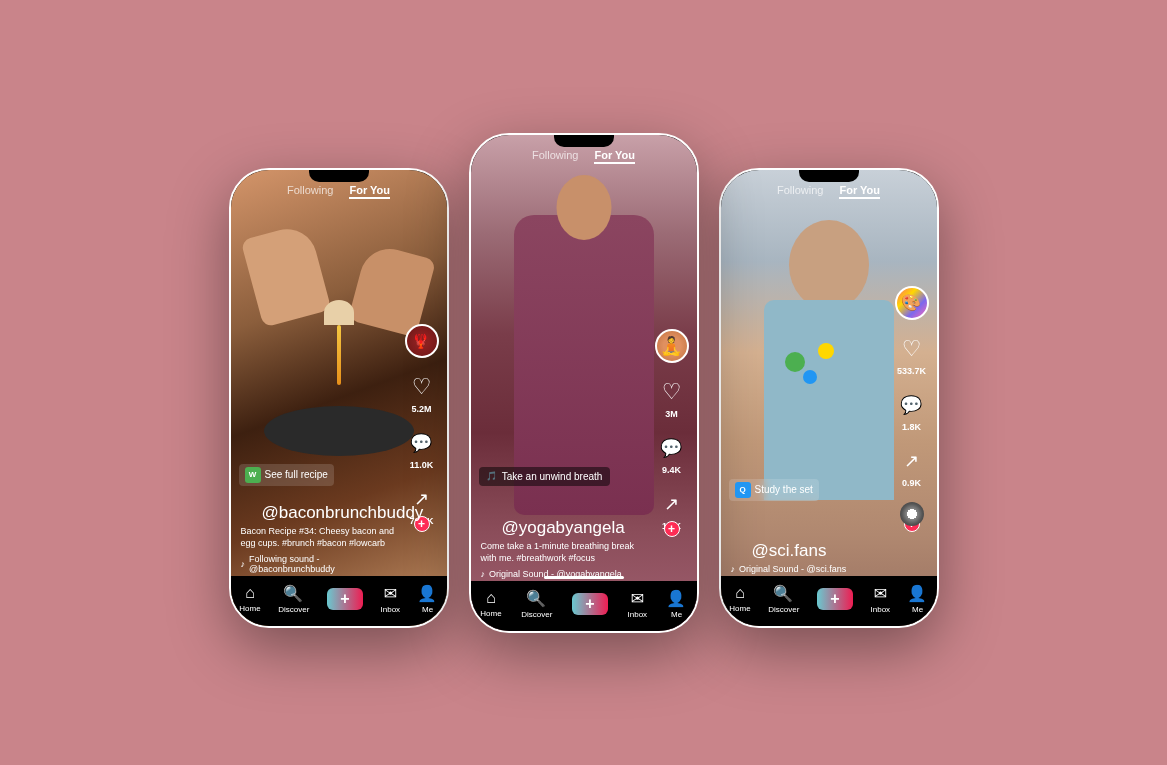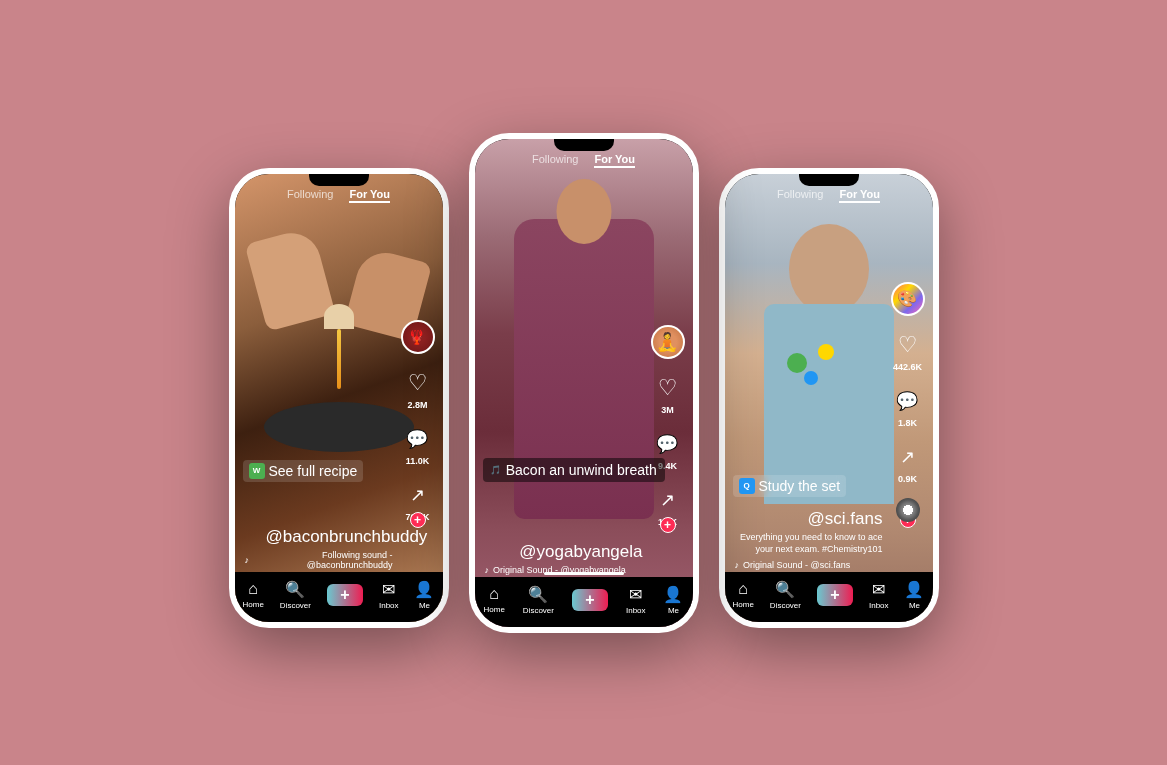--- a/index.html
+++ b/index.html
@@ -22,22 +22,21 @@
       position: relative;
     }
 
     
     .phone {
       border-radius: 40px;
       overflow: hidden;
       position: relative;
       background: #000;
       box-shadow: 0 20px 60px rgba(0,0,0,0.4);
-      border: 6px solid #ffffff;
-      text-align: right;
+      border: 2px solid #ffffff;
     }
 
     .phone-left {
       width: 220px;
       height: 460px;
       margin-top: 30px;
     }
 
     .phone-center {
       width: 230px;
@@ -291,21 +290,21 @@
       display: flex;
       align-items: center;
       justify-content: center;
       color: #fff;
       font-size: 8px;
       font-weight: bold;
     }
 
     .badge-text {
       color: #fff;
-      font-size: 14px;
+      font-size: 10px;
       font-weight: 500;
     }
 
     .study-badge {
       position: absolute;
       left: 8px;
       bottom: 125px;
       background: rgba(255,255,255,0.15);
       border-radius: 4px;
       padding: 3px 6px;
@@ -551,39 +550,40 @@
 
     <div class="action-buttons">
       <div class="action-item">
         <div class="avatar-btn" style="background: radial-gradient(circle, #8b2020 30%, #6b1515 100%);">
           <span style="color:#fff; font-size:14px; display:flex; align-items:center; justify-content:center; height:100%;">🦞</span>
         </div>
         <div class="avatar-plus">+</div>
       </div>
       <div class="action-item">
         <div class="action-icon heart-icon">♡</div>
-        <span class="action-count">2.8M</span>
+        <span class="action-count">5.2M</span>
       </div>
       <div class="action-item">
         <div class="action-icon comment-icon">💬</div>
         <span class="action-count">11.0K</span>
       </div>
       <div class="action-item">
         <div class="action-icon share-icon">↗</div>
         <span class="action-count">76.1K</span>
       </div>
     </div>
 
     <div class="recipe-badge">
       <div class="badge-icon">W</div>
       <span class="badge-text">See full recipe</span>
     </div>
 
     <div class="bottom-info">
       <div class="username">@baconbrunchbuddy</div>
+      <div class="description">Bacon Recipe #34: Cheesy bacon and egg cups. #brunch #bacon #lowcarb</div>
       <div class="sound-info">
         <span>♪</span>
         <span>Following sound - @baconbrunchbuddy</span>
       </div>
     </div>
 
     <div class="bottom-nav">
       <div class="bottom-nav-item active">
         <span class="nav-icon">⌂</span>
         <span class="bottom-nav-label">Home</span>
@@ -633,25 +633,26 @@
         <span class="action-count">9.4K</span>
       </div>
       <div class="action-item">
         <div class="action-icon share-icon">↗</div>
         <span class="action-count">1.4K</span>
       </div>
     </div>
 
     <div class="breathe-badge">
       <span style="color:#fff; font-size:9px;">🎵</span>
-      <span class="badge-text">Bacon an unwind breath</span>
+      <span class="badge-text">Take an unwind breath</span>
     </div>
 
     <div class="bottom-info">
       <div class="username">@yogabyangela</div>
+      <div class="description">Come take a 1-minute breathing break with me. #breathwork #focus</div>
       <div class="sound-info">
         <span>♪</span>
         <span>Original Sound - @yogabyangela</span>
       </div>
     </div>
 
     <div class="scroll-bar"></div>
 
     <div class="bottom-nav">
       <div class="bottom-nav-item active">
@@ -692,21 +693,21 @@
 
     <div class="action-buttons">
       <div class="action-item">
         <div class="avatar-btn avatar-colorful" style="display:flex; align-items:center; justify-content:center;">
           <span style="font-size:16px;">🎨</span>
         </div>
         <div class="avatar-plus">+</div>
       </div>
       <div class="action-item">
         <div class="action-icon heart-icon">♡</div>
-        <span class="action-count">442.6K</span>
+        <span class="action-count">533.7K</span>
       </div>
       <div class="action-item">
         <div class="action-icon comment-icon">💬</div>
         <span class="action-count">1.8K</span>
       </div>
       <div class="action-item">
         <div class="action-icon share-icon">↗</div>
         <span class="action-count">0.9K</span>
       </div>
       <div class="disc-container" style="position:relative; bottom:auto; right:auto;">
@@ -714,21 +715,20 @@
       </div>
     </div>
 
     <div class="study-badge">
       <div class="study-icon">Q</div>
       <span class="badge-text">Study the set</span>
     </div>
 
     <div class="bottom-info">
       <div class="username">@sci.fans</div>
-      <div class="description">Everything you need to know to ace your next exam. #Chemistry101</div>
       <div class="sound-info">
         <span>♪</span>
         <span>Original Sound - @sci.fans</span>
       </div>
     </div>
 
     <div class="bottom-nav">
       <div class="bottom-nav-item active">
         <span class="nav-icon">⌂</span>
         <span class="bottom-nav-label">Home</span>

